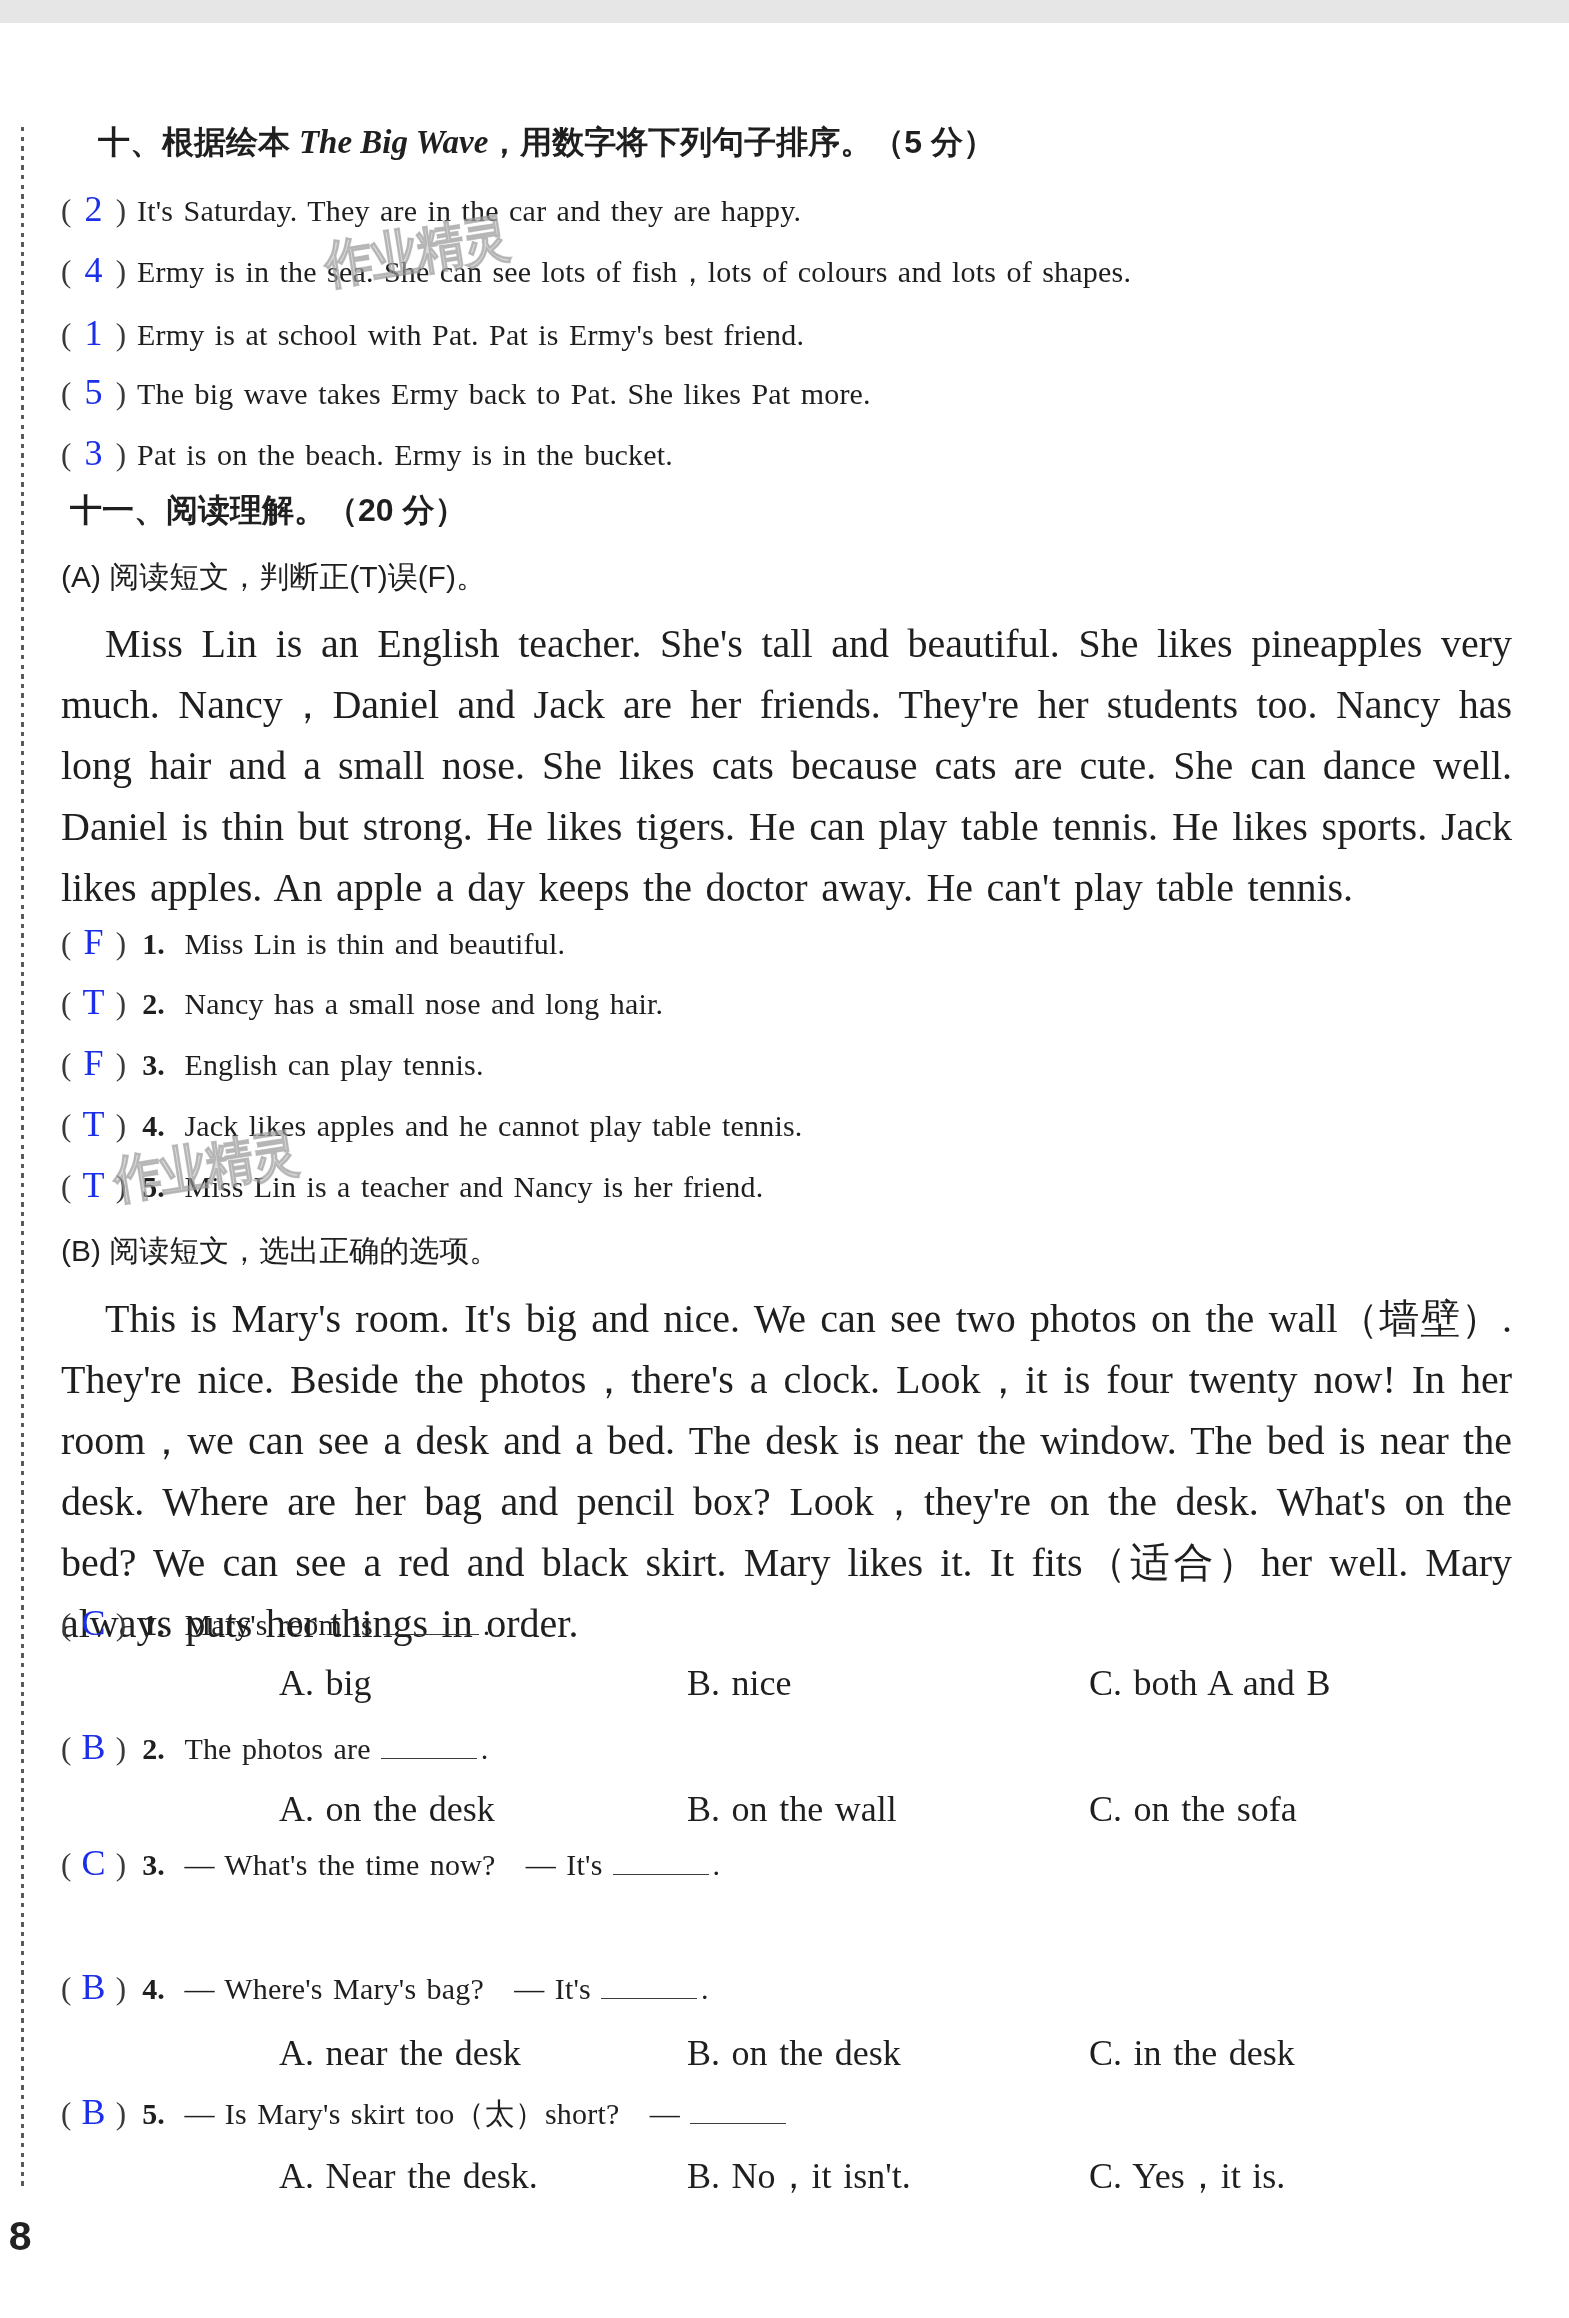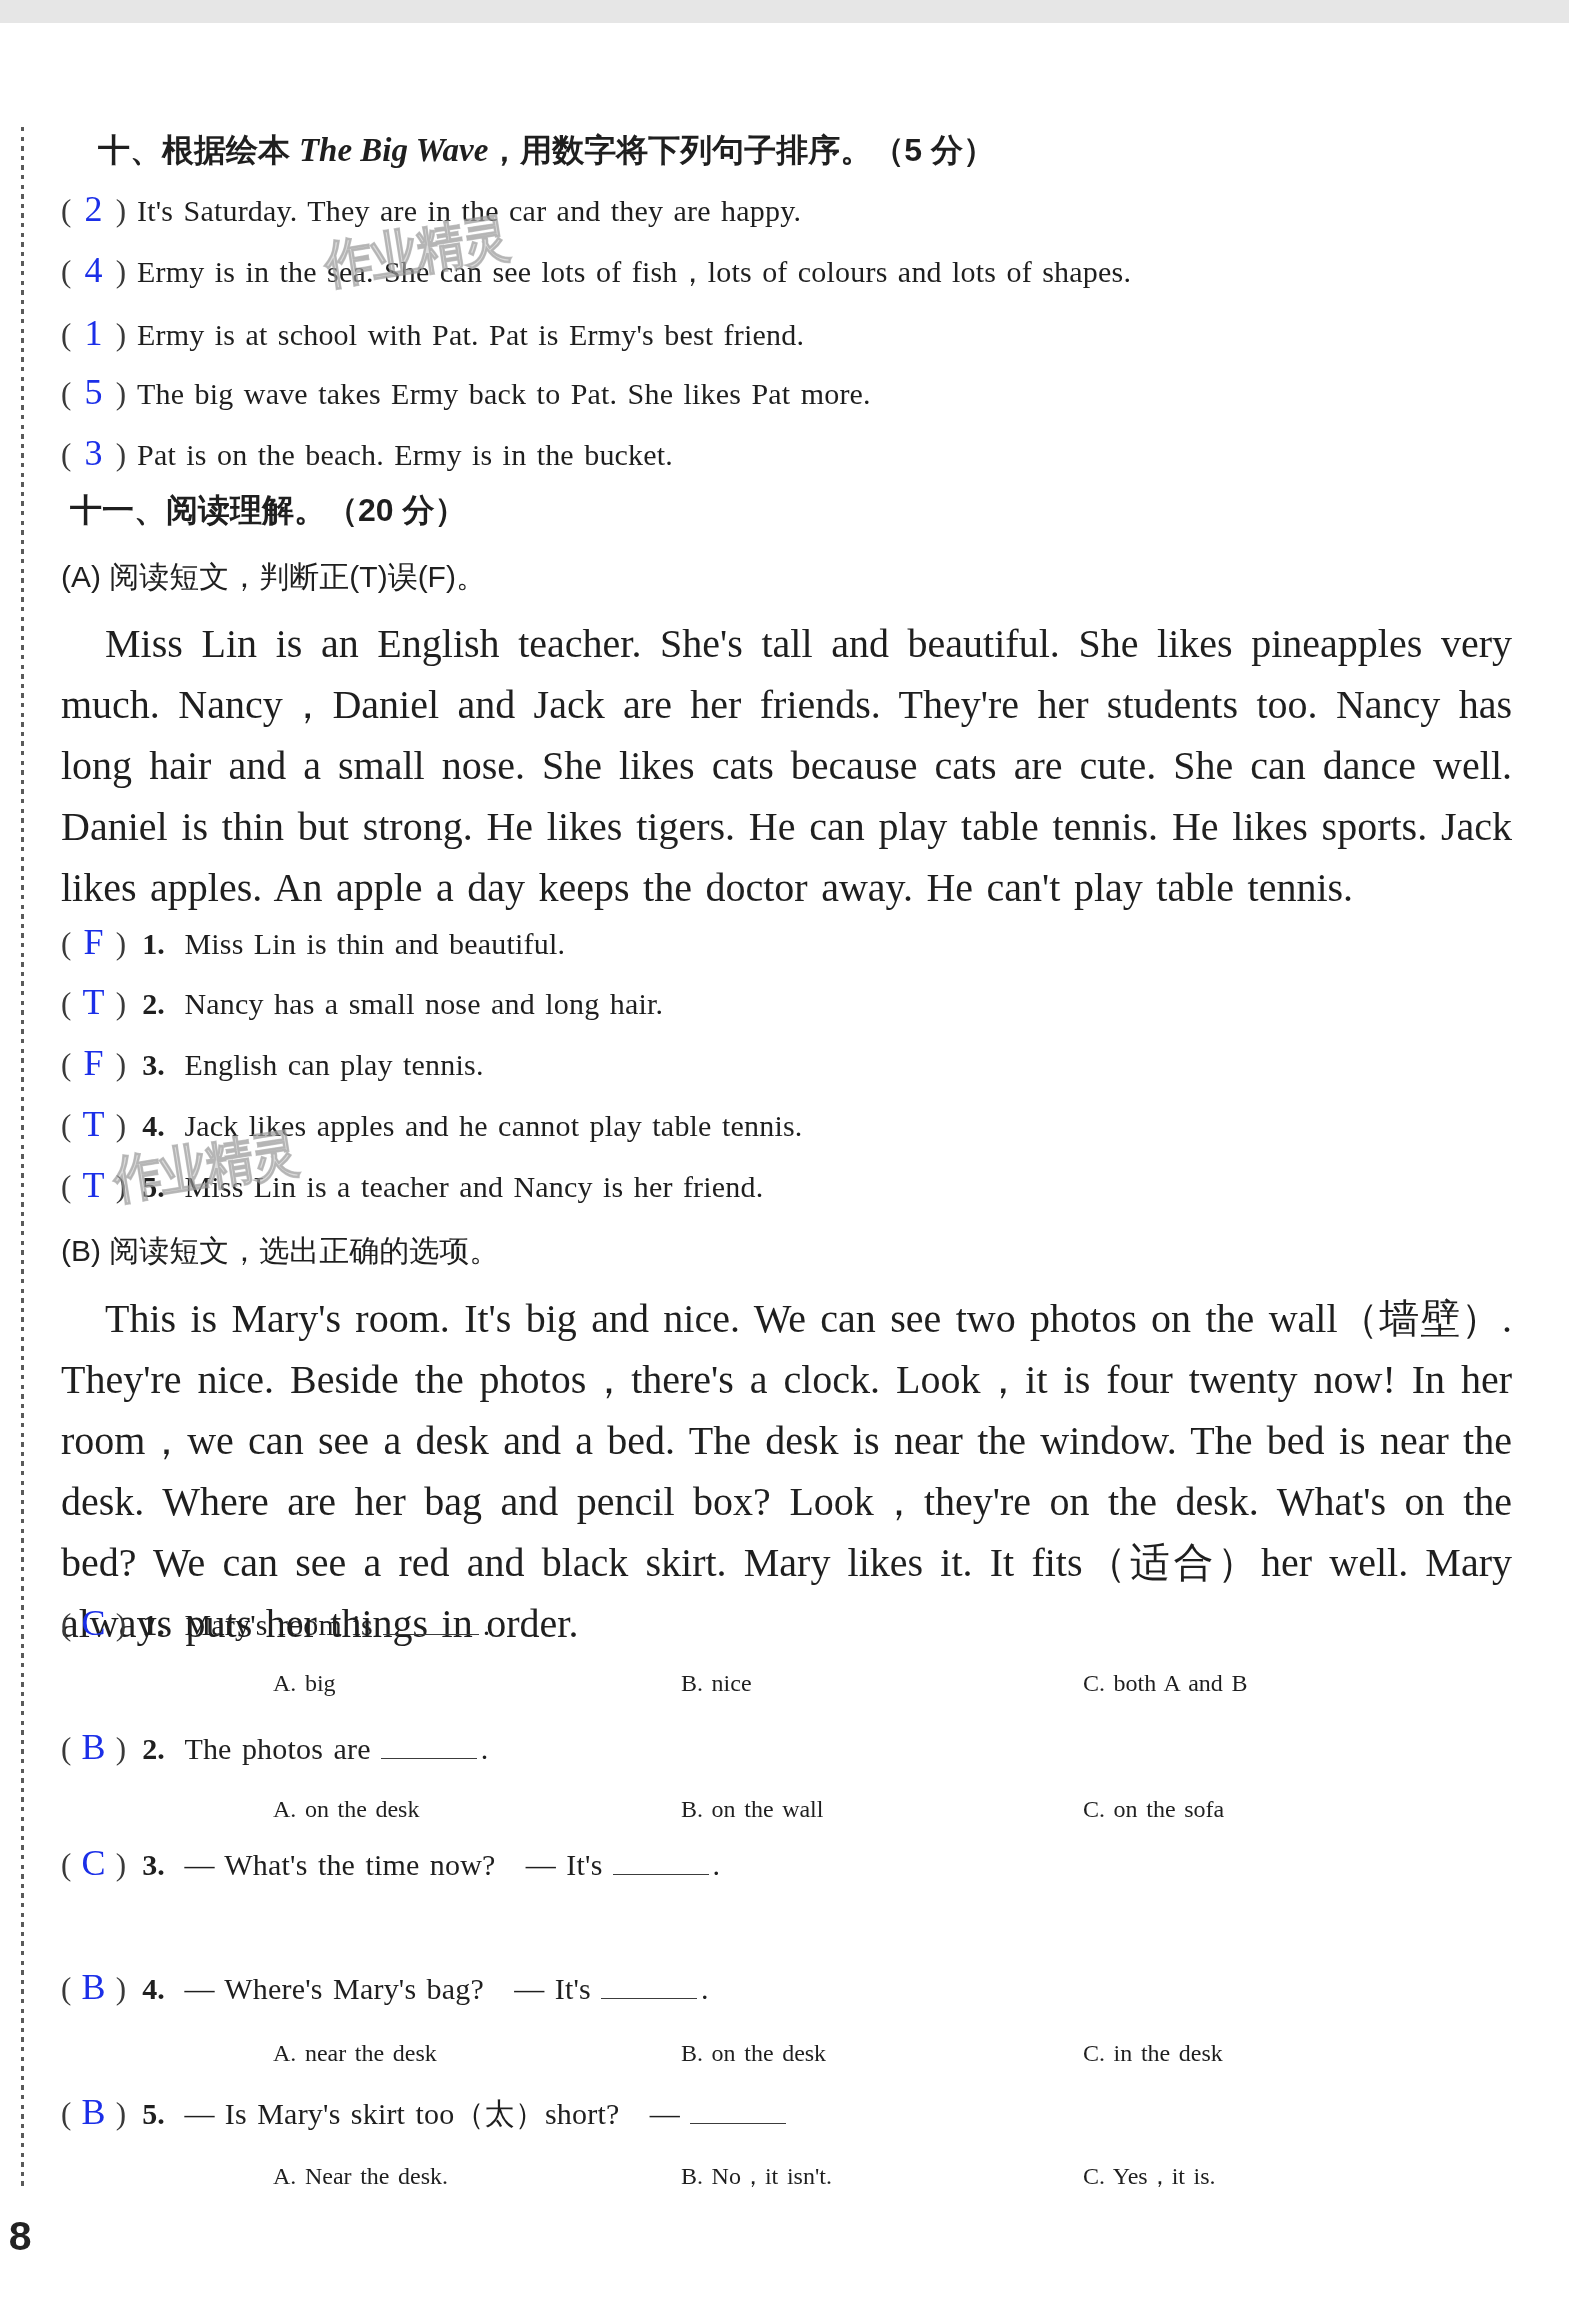--- a/index.html
+++ b/index.html
@@ -15,21 +15,21 @@
     position:absolute;left:0;top:0;width:1569px;height:23px;
     background:#e6e6e6;
   }
   .dotted-line{
     position:absolute;left:21px;top:127px;width:2.6px;height:2063px;
     background-image:repeating-linear-gradient(to bottom,#5a5a5a 0 4.4px,transparent 4.4px 9.6px);
   }
   .cn{font-family:"Liberation Sans", sans-serif;}
   .heading10{
     position:absolute;left:98px;top:121px;
-    font-size:32px;font-weight:bold;white-space:nowrap;margin-top:8px;
+    font-size:32px;font-weight:bold;white-space:nowrap;
   }
   .heading10 .book{
     font-family:"Liberation Serif", serif;
     font-style:italic;font-weight:bold;font-size:33px;
   }
   .heading11{
     position:absolute;left:70px;top:489px;
     font-size:32px;font-weight:bold;white-space:nowrap;
   }
   .part-label{
@@ -58,22 +58,22 @@
     position:relative;top:-1.7px;
   }
   .qnum{font-weight:bold;margin-right:12.2px;}
   .itm-text{letter-spacing:0.2px;word-spacing:2.6px;}
   .blank{
     display:inline-block;width:96px;height:26px;
     border-bottom:1.7px solid #3c3c3c;
     margin:0 3.5px 0 10.5px;
   }
   .opt-row{
-    position:absolute;left:59px;height:44px;width:1485px;
-    font-size:24px;line-height:44px;
+    position:absolute;left:65px;height:44px;width:1485px;
+    font-size:36px;line-height:44px;
   }
   .opt{position:absolute;white-space:nowrap;word-spacing:2.6px;}
   .optA{left:214px;}
   .optB{left:622px;}
   .optC{left:1024px;}
   .watermark{
     position:absolute;
     font-family:"Liberation Sans", sans-serif;
     font-weight:bold;font-size:52px;letter-spacing:-1.7px;
     color:rgba(175,175,175,0.45);

